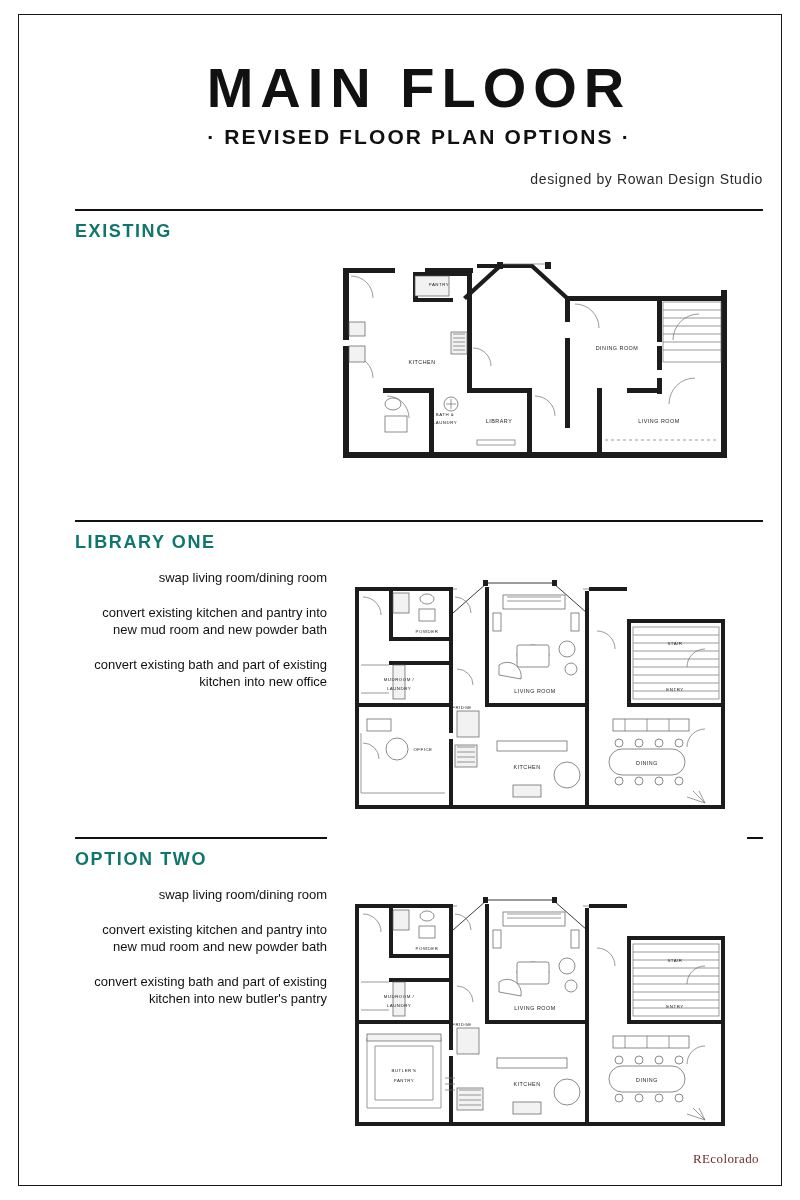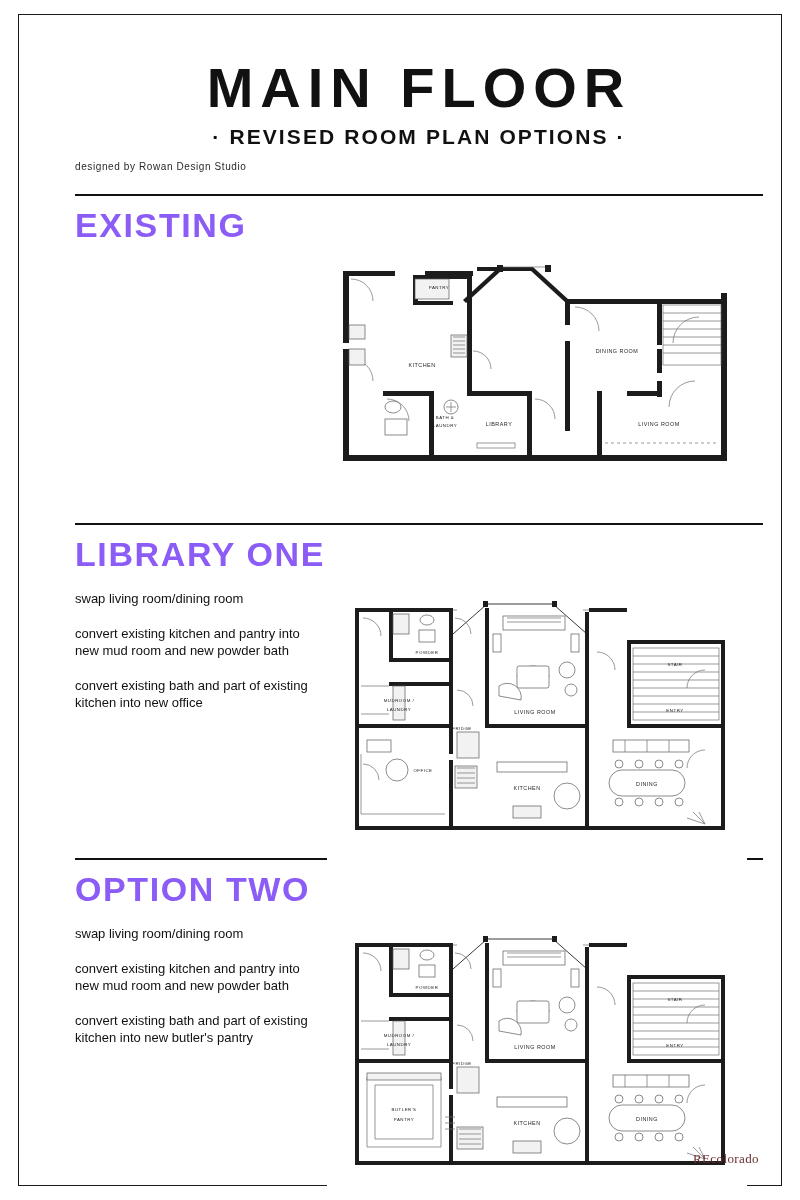--- a/index.html
+++ b/index.html
@@ -43,45 +43,46 @@
   }
   .title-sub {
     text-align: center;
     font-size: 21px;
     font-weight: 700;
     letter-spacing: 2.1px;
     color: #111;
     margin-top: 9px;
   }
   .title-credit {
-    text-align: left;
-    font-size: 10px;
+    text-align: right;
+    font-size: 14px;
     font-weight: 400;
     letter-spacing: 0.6px;
     color: #2a2a2a;
-    margin-top: 12px;
+    margin-top: 22px;
   }
 
   .rule {
     height: 2px;
     background: #111;
     width: 100%;
   }
 
   .section-head {
-    font-size: 34px;
+    font-size: 18px;
     font-weight: 700;
     letter-spacing: 1.6px;
-    color: #8b5cf6;
+    color: #0f766e;
     margin: 10px 0 0 0;
   }
 
   .bullets {
     width: 252px;
     padding-top: 16px;
+    text-align: right;
   }
   .bullets p {
     margin: 0 0 17px 0;
     font-size: 13px;
     line-height: 1.35;
     color: #111;
   }
 
   .section-body { display: flex; align-items: flex-start; }
 
@@ -113,21 +114,21 @@
   .floorbg { fill: #ffffff; }
 </style>
 </head>
 <body>
 
 <div id="page">
   <div id="frame">
     <div id="inner">
 
       <div class="title-main">MAIN FLOOR</div>
-      <div class="title-sub">· REVISED ROOM PLAN OPTIONS ·</div>
+      <div class="title-sub">· REVISED FLOOR PLAN OPTIONS ·</div>
       <div class="title-credit">designed by Rowan Design Studio</div>
 
       <div style="margin-top:22px" class="rule"></div>
       <div class="section-head">EXISTING</div>
 
       <div class="section-body" style="margin-top:-14px;">
         <div class="bullets"></div>
         <div class="plan-wrap">
           <svg width="420" height="290" viewBox="0 0 420 290">
             <rect class="floorbg" x="0" y="0" width="420" height="290"></rect>

